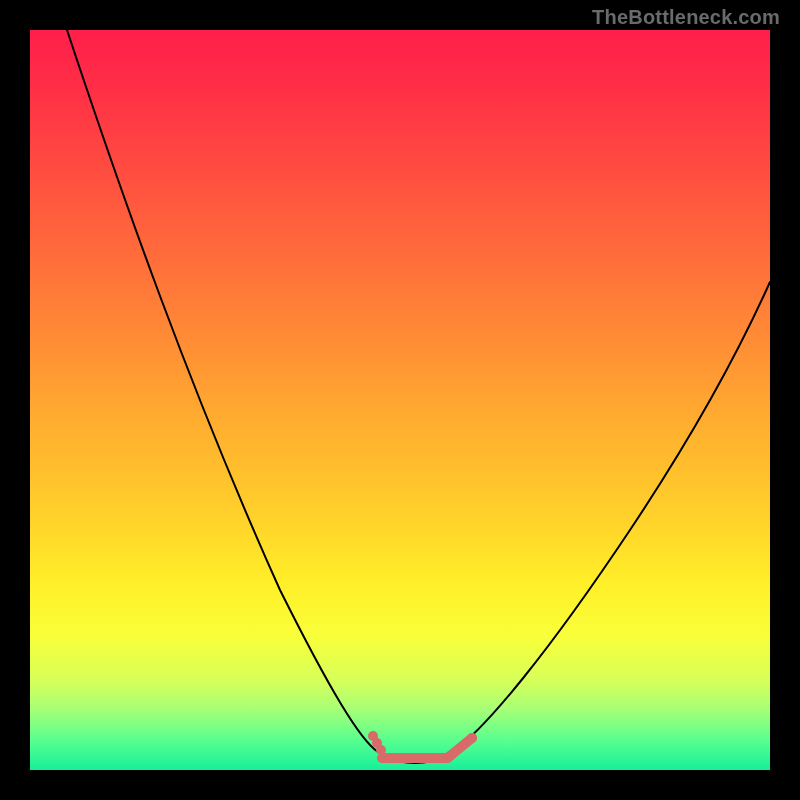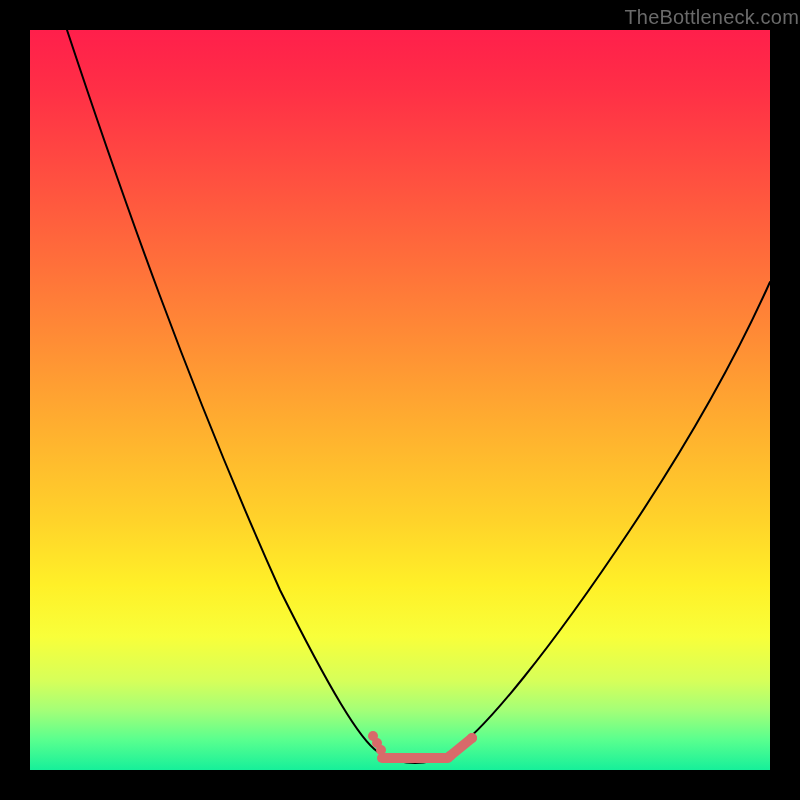--- a/index.html
+++ b/index.html
@@ -13,24 +13,24 @@
   }
   .stage {
     position: relative;
     width: 800px;
     height: 800px;
     background: #000;
   }
   .watermark {
     position: absolute;
     top: 6px;
-    right: 1px;
+    right: 20px;
     color: #6a6a6a;
     font-size: 20px;
-    font-weight: 400;
+    font-weight: 700;
     letter-spacing: 0.2px;
     z-index: 5;
   }
   .plot {
     position: absolute;
     left: 30px;
     top: 30px;
     width: 740px;
     height: 740px;
     background: linear-gradient(

